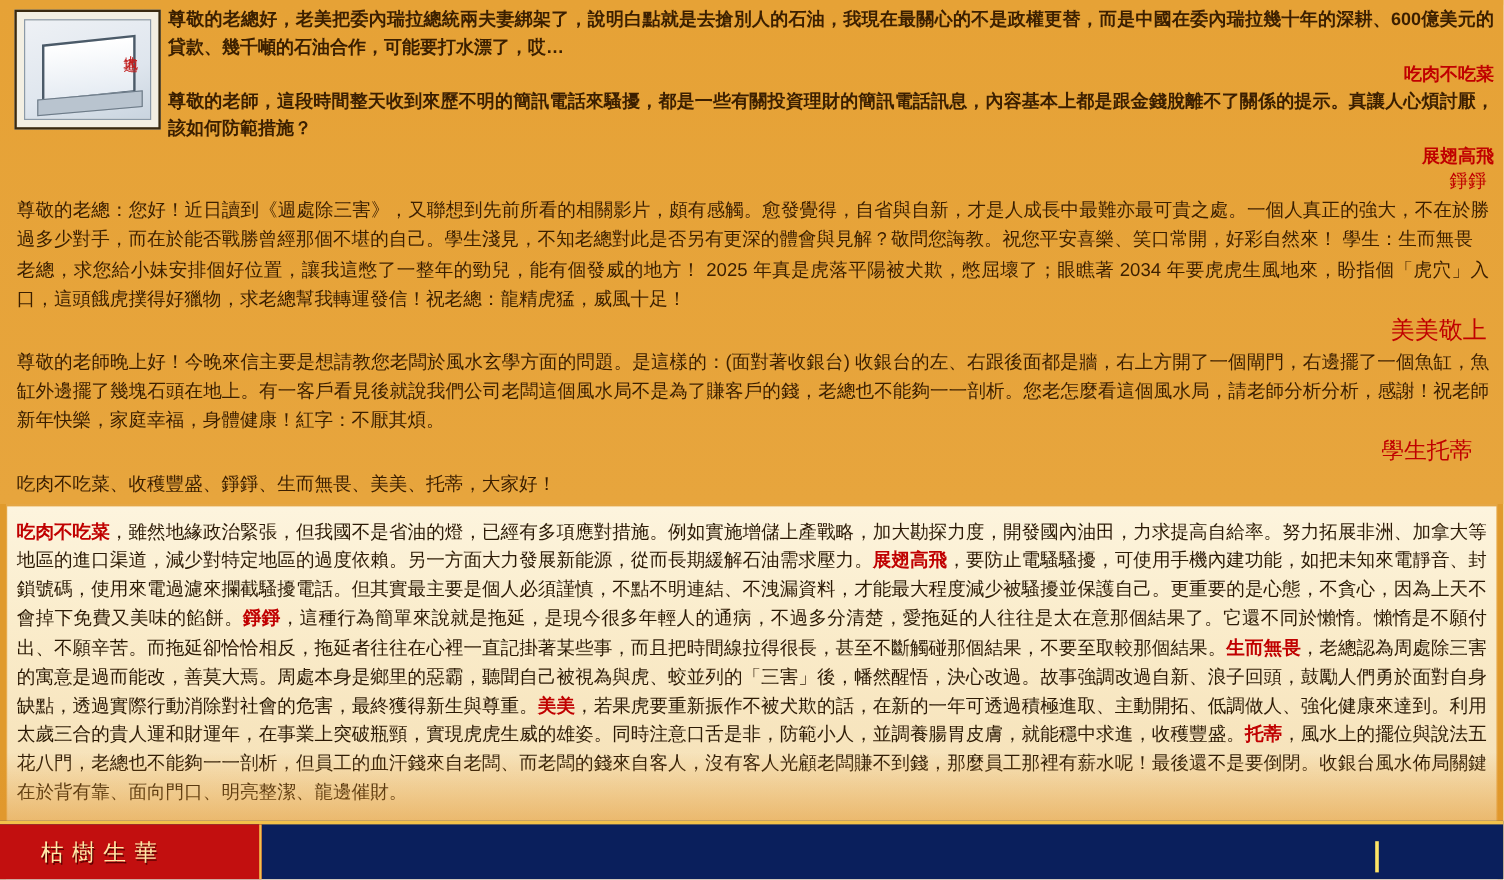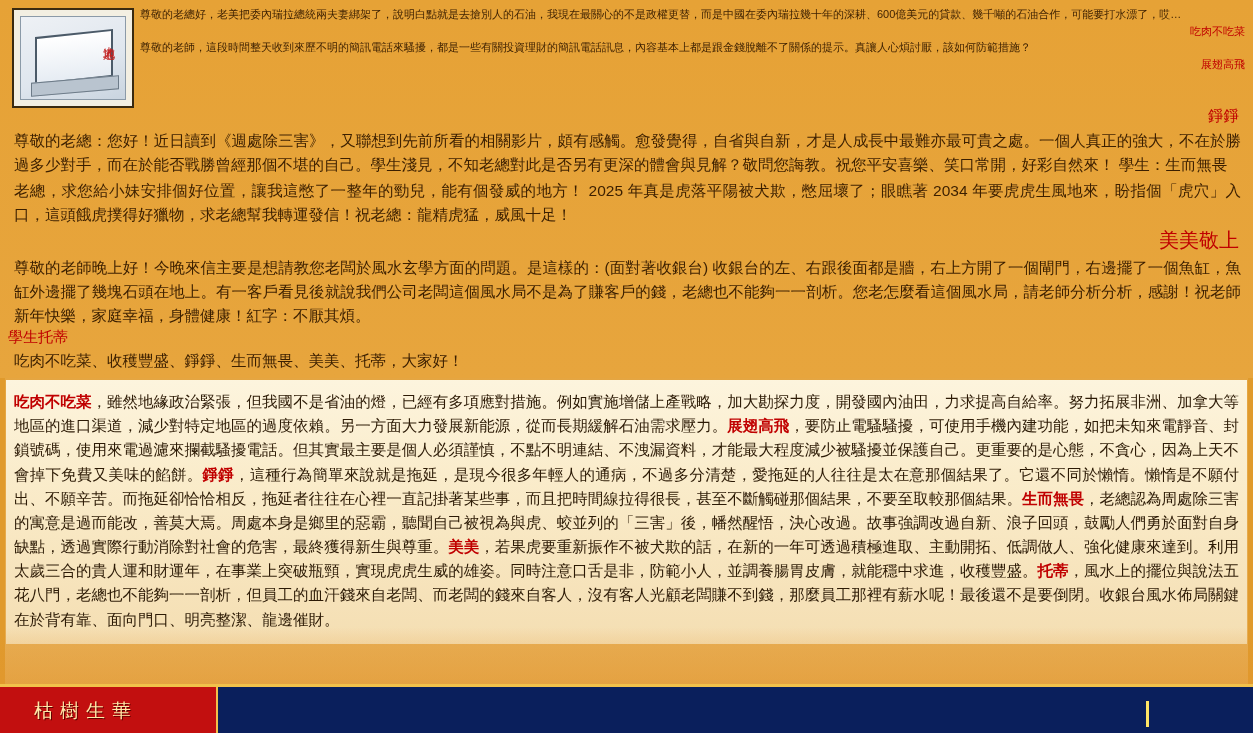--- a/index.html
+++ b/index.html
@@ -61,24 +61,25 @@
     position: absolute;
     right: 8px;
     top: 20px;
     font-size: 12px;
     color: #c02020;
     writing-mode: vertical-rl;
     letter-spacing: 1px;
   }
   .qa-text {
     flex: 1 1 auto;
-    font-size: 11px;
+    font-size: 15px;
     line-height: 1.52;
     color: #3b1f00;
     text-align: justify;
+    font-weight: bold;
   }
   .qa-para {
     margin: 0 0 2px 0;
   }
   .qa-sign {
     display: block;
     text-align: right;
     color: #c00000;
     margin-top: -2px;
   }
@@ -199,21 +200,21 @@
     </div>
 
     <span class="qa-sign" style="display:block;text-align:right;margin-right:6px;color:#c00000;font-size:15.5px;">錚錚</span>
 
     <p class="qa-para-wide">尊敬的老總：您好！近日讀到《週處除三害》，又聯想到先前所看的相關影片，頗有感觸。愈發覺得，自省與自新，才是人成長中最難亦最可貴之處。一個人真正的強大，不在於勝過多少對手，而在於能否戰勝曾經那個不堪的自己。學生淺見，不知老總對此是否另有更深的體會與見解？敬問您誨教。祝您平安喜樂、笑口常開，好彩自然來！ 學生：生而無畏</p>
 
     <p class="qa-para-wide">老總，求您給小妹安排個好位置，讓我這憋了一整年的勁兒，能有個發威的地方！ 2025 年真是虎落平陽被犬欺，憋屈壞了；眼瞧著 2034 年要虎虎生風地來，盼指個「虎穴」入口，這頭餓虎撲得好獵物，求老總幫我轉運發信！祝老總：龍精虎猛，威風十足！</p>
     <span class="qa-sign" style="display:block;text-align:right;margin-right:6px;color:#c00000;font-size:20px;">美美敬上</span>
 
     <p class="qa-para-wide">尊敬的老師晚上好！今晚來信主要是想請教您老闆於風水玄學方面的問題。是這樣的：(面對著收銀台) 收銀台的左、右跟後面都是牆，右上方開了一個閘門，右邊擺了一個魚缸，魚缸外邊擺了幾塊石頭在地上。有一客戶看見後就說我們公司老闆這個風水局不是為了賺客戶的錢，老總也不能夠一一剖析。您老怎麼看這個風水局，請老師分析分析，感謝！祝老師新年快樂，家庭幸福，身體健康！紅字：不厭其煩。</p>
-    <span class="qa-sign" style="display:block;text-align:left;margin-right:6px;color:#c00000;font-size:15px;">學生托蒂</span>
+    <span class="qa-sign" style="display:block;text-align:right;margin-right:18px;color:#c00000;font-size:19px;">學生托蒂</span>
 
     <div class="greet">吃肉不吃菜、收穫豐盛、錚錚、生而無畏、美美、托蒂，大家好！</div>
   </div>
 
   <div class="answer-panel">
     <p>
       <span class="name-red">吃肉不吃菜</span><span>，雖然地緣政治緊張，但我國不是省油的燈，已經有多項應對措施。例如實施增儲上產戰略，加大勘探力度，開發國內油田，力求提高自給率。努力拓展非洲、加拿大等地區的進口渠道，減少對特定地區的過度依賴。另一方面大力發展新能源，從而長期緩解石油需求壓力。</span><span class="name-red">展翅高飛</span><span>，要防止電騷騷擾，可使用手機內建功能，如把未知來電靜音、封鎖號碼，使用來電過濾來攔截騷擾電話。但其實最主要是個人必須謹慎，不點不明連結、不洩漏資料，才能最大程度減少被騷擾並保護自己。更重要的是心態，不貪心，因為上天不會掉下免費又美味的餡餅。</span><span class="name-red">錚錚</span><span>，這種行為簡單來說就是拖延，是現今很多年輕人的通病，不過多分清楚，愛拖延的人往往是太在意那個結果了。它還不同於懶惰。懶惰是不願付出、不願辛苦。而拖延卻恰恰相反，拖延者往往在心裡一直記掛著某些事，而且把時間線拉得很長，甚至不斷觸碰那個結果，不要至取較那個結果。</span><span class="name-red">生而無畏</span><span>，老總認為周處除三害的寓意是過而能改，善莫大焉。周處本身是鄉里的惡霸，聽聞自己被視為與虎、蛟並列的「三害」後，幡然醒悟，決心改過。故事強調改過自新、浪子回頭，鼓勵人們勇於面對自身缺點，透過實際行動消除對社會的危害，最終獲得新生與尊重。</span><span class="name-red">美美</span><span>，若果虎要重新振作不被犬欺的話，在新的一年可透過積極進取、主動開拓、低調做人、強化健康來達到。利用太歲三合的貴人運和財運年，在事業上突破瓶頸，實現虎虎生威的雄姿。同時注意口舌是非，防範小人，並調養腸胃皮膚，就能穩中求進，收穫豐盛。</span><span class="name-red">托蒂</span><span>，風水上的擺位與說法五花八門，老總也不能夠一一剖析，但員工的血汗錢來自老闆、而老闆的錢來自客人，沒有客人光顧老闆賺不到錢，那麼員工那裡有薪水呢！最後還不是要倒閉。收銀台風水佈局關鍵在於背有靠、面向門口、明亮整潔、龍邊催財。</span>
     </p>
   </div>
 

